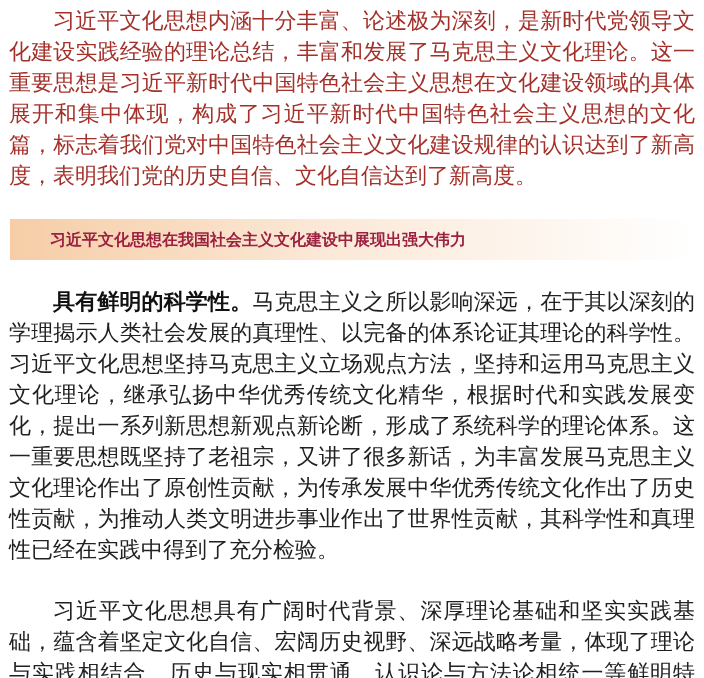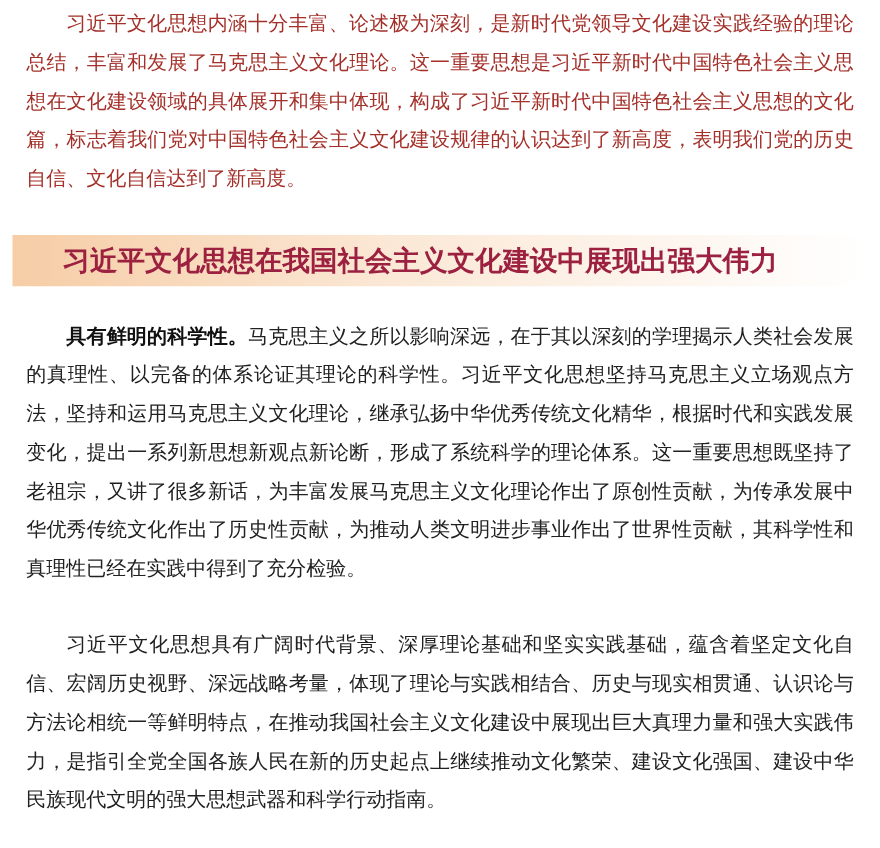--- a/index.html
+++ b/index.html
@@ -11,46 +11,45 @@
     width: 704px;
     min-height: 678px;
     font-family: "Liberation Sans", "DejaVu Sans", sans-serif;
     -webkit-font-smoothing: antialiased;
   }
   .article {
     padding: 0 8px;
     color: var(--body-text, #212121);
   }
   .para {
-    font-size: 16px;
+    font-size: 22px;
     line-height: 31px;
     text-align: justify;
     text-indent: 2em;
-    margin: 13px;
+    margin: 1px;
     letter-spacing: 0;
-    font-family: Liberation Mono, monospace;
   }
   .intro-para {
     margin-top: 5px;
     color: var(--intro-text, #a4302a);
   }
   .section-band {
     margin: 28px 2px 0 2px;
     height: 41px;
     box-sizing: border-box;
     display: flex;
     align-items: center;
     padding-left: 40px;
     background: linear-gradient(90deg,
       var(--band-start, #f6cda6) 0%,
       var(--band-mid, #fbe8d6) 45%,
       var(--band-end, #ffffff) 100%);
   }
   .section-band-title {
-    font-size: 22px;
+    font-size: 16px;
     font-weight: bold;
     color: var(--header-text, #9c2040);
     line-height: 1;
     white-space: nowrap;
   }
   .para-2 { margin-top: 30px; }
   .para-3 { margin-top: 26px; }
   .bold-lead {
     font-weight: bold;
     color: #111111;

